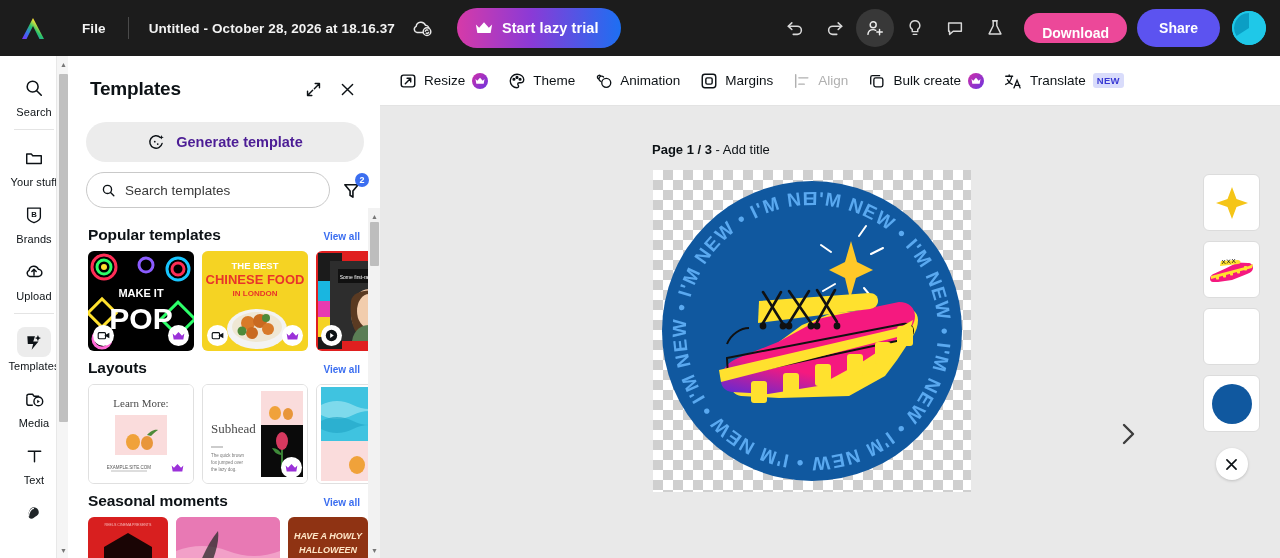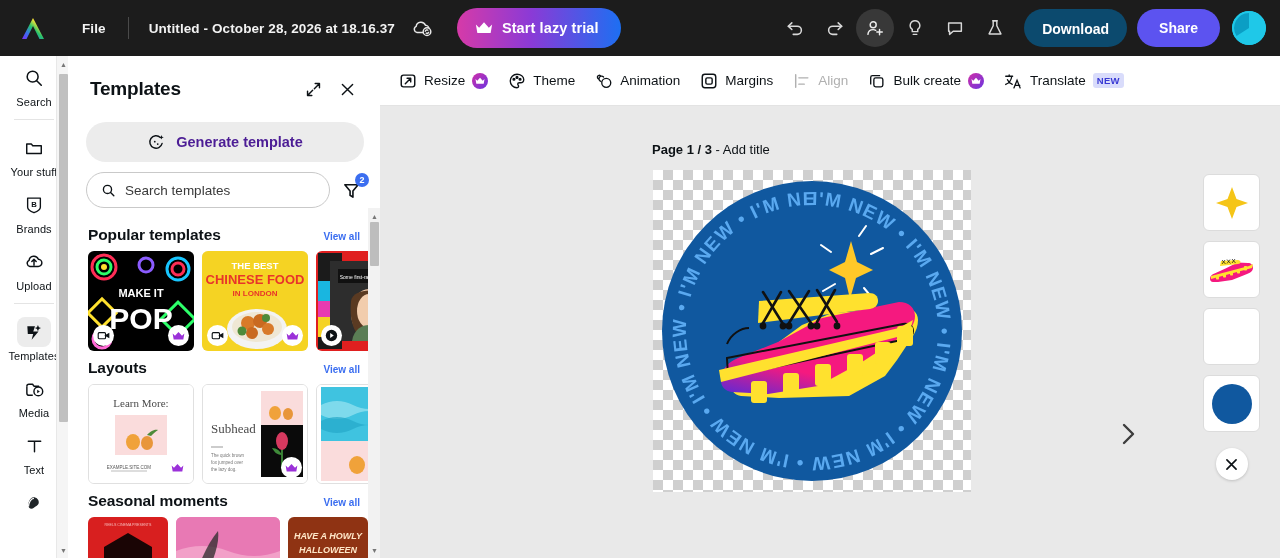--- a/index.html
+++ b/index.html
@@ -39,42 +39,42 @@
     cursor: pointer; font-family: "Liberation Sans", sans-serif; letter-spacing:.1px;
   }
   .hdr-right { margin-left: auto; display: flex; align-items: center; gap: 2px; }
   .icon-btn {
     width: 38px; height: 38px; border-radius: 50%;
     display: flex; align-items: center; justify-content: center;
     cursor: pointer; background: transparent; border: none;
   }
   .icon-btn.filled { background: #383838; }
   .download-btn {
-    height: 38px; border-radius: 19px; background: #0c4a6e; border: none;
+    height: 30px; border-radius: 19px; background: #ec4899; border: none;
     color: #fff; font-size: 14px; font-weight: 600; padding: 12px 18px;
     margin-left: 8px; cursor: pointer; font-family: "Liberation Sans", sans-serif;
   }
   .share-btn {
     height: 38px; border-radius: 19px; background: #5c53f0; border: none;
     color: #fff; font-size: 14px; font-weight: 700; padding: 0 22px;
     margin-left: 8px; cursor: pointer; font-family: "Liberation Sans", sans-serif;
   }
   .avatar {
     width: 34px; height: 34px; border-radius: 50%; margin-left: 10px;
     background: #19c7e8; cursor: pointer; position: relative; overflow: hidden;
   }
 
   
   .body { flex: 1; display: flex; min-height: 0; position: relative; }
 
   
   .rail {
     width: 68px; min-width: 68px; background: #fff;
     display: flex; flex-direction: column; align-items: center;
-    overflow: hidden; position: relative;
+    padding-top: 10px; overflow: hidden; position: relative;
   }
   .rail-item {
     width: 60px; padding: 7px 0 5px; display: flex; flex-direction: column;
     align-items: center; gap: 3px; cursor: pointer; border-radius: 8px;
   }
   .rail-ico {
     width: 34px; height: 30px; display: flex; align-items: center; justify-content: center;
     border-radius: 8px;
   }
   .rail-item.active .rail-ico { background: #ececec; }

